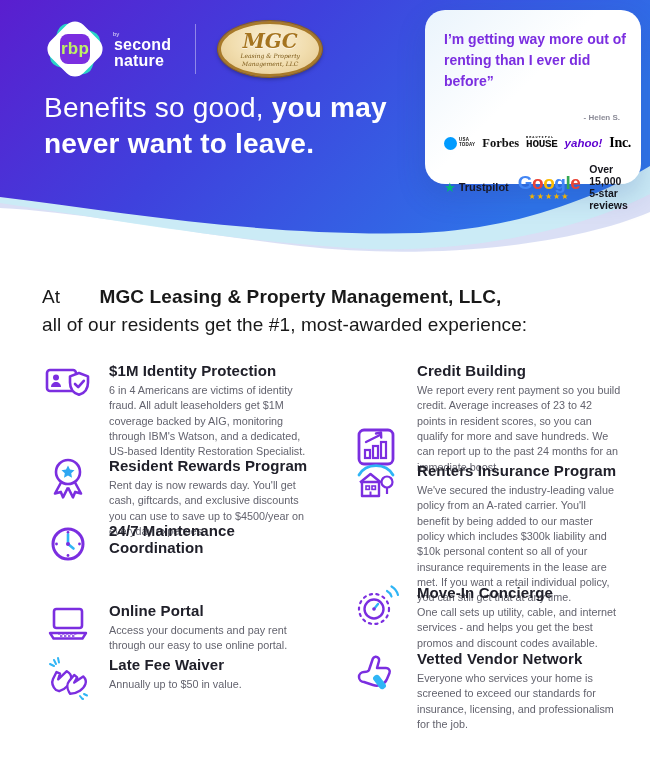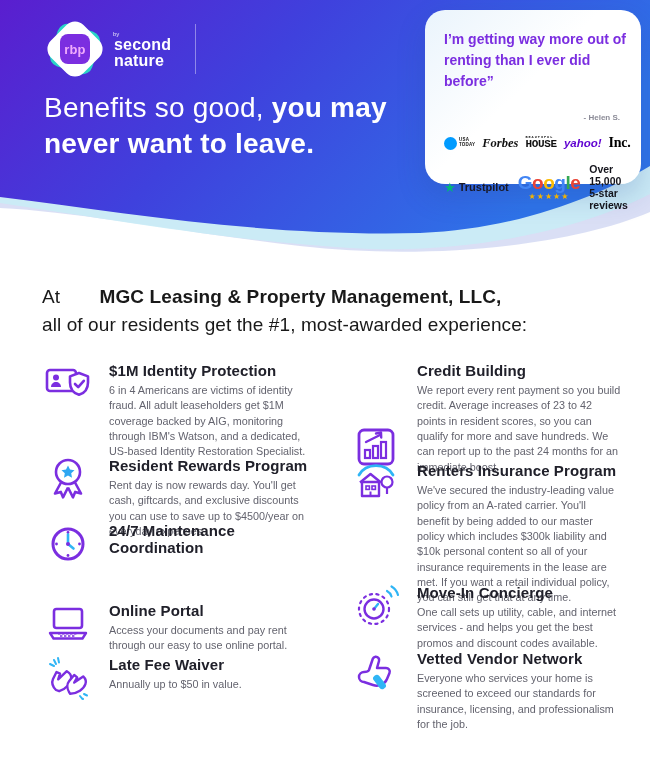--- a/index.html
+++ b/index.html
@@ -8,21 +8,21 @@
 
   
   .hero-svg { position: absolute; top: 0; left: 0; }
   .hero-content { position: absolute; top: 0; left: 0; width: 650px; height: 245px; }
 
   .brand-row { position: absolute; top: 20px; left: 46px; display: flex; align-items: center; }
   .rbp-mark { position: relative; width: 58px; height: 58px; flex: none; }
   .rbp-hex { position: absolute; top: 7px; left: 7px; width: 44px; height: 44px; background: #2ad4c8; border-radius: 10px; transform: rotate(18deg); }
   .rbp-diamond { position: absolute; top: 6px; left: 6px; width: 46px; height: 46px; background: #ffffff; border-radius: 12px; transform: rotate(45deg); }
   .rbp-core { position: absolute; top: 14px; left: 14px; width: 30px; height: 30px; background: #7b2ee0; border-radius: 8px; display: flex; align-items: center; justify-content: center; }
-  .rbp-core span { color: #f0abfc; font-weight: 700; font-size: 13px; letter-spacing: .2px; text-align: center; }
+  .rbp-core span { color: #bef264; font-weight: 700; font-size: 17px; letter-spacing: .2px; text-align: center; }
   .sn-lockup { margin-left: 10px; color: #fff; line-height: 1; position: relative; }
   .sn-by { position: absolute; top: 1px; left: -1px; font-size: 6px; opacity: .85; }
   .sn-words { font-weight: 700; font-size: 16px; letter-spacing: .2px; line-height: .95; padding-top: 7px; }
   .brand-divider { width: 1px; height: 50px; background: rgba(255,255,255,.4); margin: 0 22px 0 24px; }
 
   .mgc-oval { width: 104px; height: 56px; border-radius: 50%; background: radial-gradient(ellipse at 50% 35%, #faf0d8 0%, #f1ddae 55%, #e3c68c 100%); border: 3px solid #a87a2a; box-shadow: 0 0 0 1px #8a5f1d, 0 2px 4px rgba(0,0,0,.35); display: flex; flex-direction: column; align-items: center; justify-content: center; }
   .mgc-monogram { font-family: "DejaVu Serif", serif; font-style: italic; font-weight: 700; font-size: 20px; color: #a5741f; line-height: 1; text-shadow: 0 1px 0 rgba(255,255,255,.6); }
   .mgc-sub { font-family: "DejaVu Serif", serif; font-style: italic; font-size: 6px; color: #7a5716; line-height: 1.25; text-align: center; margin-top: 1px; }
 
   .headline { position: absolute; top: 90px; left: 44px; color: #fff; font-size: 28px; line-height: 1.3; letter-spacing: .2px; }
@@ -31,21 +31,21 @@
 
   
   .t-card { position: absolute; top: 10px; left: 425px; width: 216px; height: 174px; background: linear-gradient(135deg, #eaf4fc 0%, #ffffff 45%); border-radius: 20px; box-shadow: 0 12px 28px rgba(40,70,150,.22); padding: 19px 17px 0 19px; }
   .t-quote { color: #7b2ee0; font-weight: 700; font-size: 14px; line-height: 1.5; width: 186px; }
   .t-attr { text-align: right; font-size: 8px; color: #8b8b97; font-weight: 700; margin-top: 21px; padding-right: 4px; }
 
   .press-row { display: flex; align-items: center; gap: 7px; margin-top: 13px; }
   .usatoday { display: flex; align-items: center; gap: 2px; }
   .usatoday .dot { width: 13px; height: 13px; border-radius: 50%; background: #009bff; flex: none; }
   .usatoday .stack { font-size: 4.5px; font-weight: 700; color: #111; line-height: 1.1; letter-spacing: .2px; }
-  .press-forbes { font-family: "Liberation Serif", serif; font-weight: 700; font-size: 12.5px; color: #111; font-style: italic; }
+  .press-forbes { font-family: "Liberation Serif", serif; font-weight: 700; font-size: 12.5px; color: #111; }
   .press-house { font-family: Liberation Mono, monospace; text-align: left; color: #111; line-height: .9; }
   .press-house .top { font-size: 3.5px; letter-spacing: 1px; font-weight: 700; }
   .press-house .main { font-size: 11px; font-weight: 700; letter-spacing: -.3px; }
   .press-yahoo { font-weight: 700; font-size: 11.5px; color: #5f01d1; font-style: italic; }
   .press-inc { font-family: "Liberation Serif", serif; font-weight: 900; font-size: 14px; color: #000; letter-spacing: -.3px; }
 
   .review-row { display: flex; align-items: center; gap: 9px; margin-top: 12px; }
   .trustpilot { display: flex; align-items: center; gap: 3px; }
   .tp-star { color: #00b67a; font-size: 13px; line-height: 1; }
   .tp-label { font-size: 11px; font-weight: 700; color: #191927; }
@@ -93,20 +93,27 @@
         </div>
       </div>
       <div class="sn-lockup">
         <span class="sn-by">by</span>
         <div class="sn-words">
           <div>second</div>
           <div>nature</div>
         </div>
       </div>
       <div class="brand-divider"></div>
+      <div class="mgc-oval">
+        <div class="mgc-monogram">MGC</div>
+        <div class="mgc-sub">
+          <div>Leasing &amp; Property</div>
+          <div>Management, LLC</div>
+        </div>
+      </div>
     </div>
 
     <div class="headline">
       <span class="light">Benefits so good, </span><span class="bold">you may</span><br>
       <span class="bold">never want to leave.</span>
     </div>
 
     <div class="t-card">
       <div class="t-quote">I’m getting way more out of renting than I ever did before”</div>
       <div class="t-attr">- Helen S.</div>

